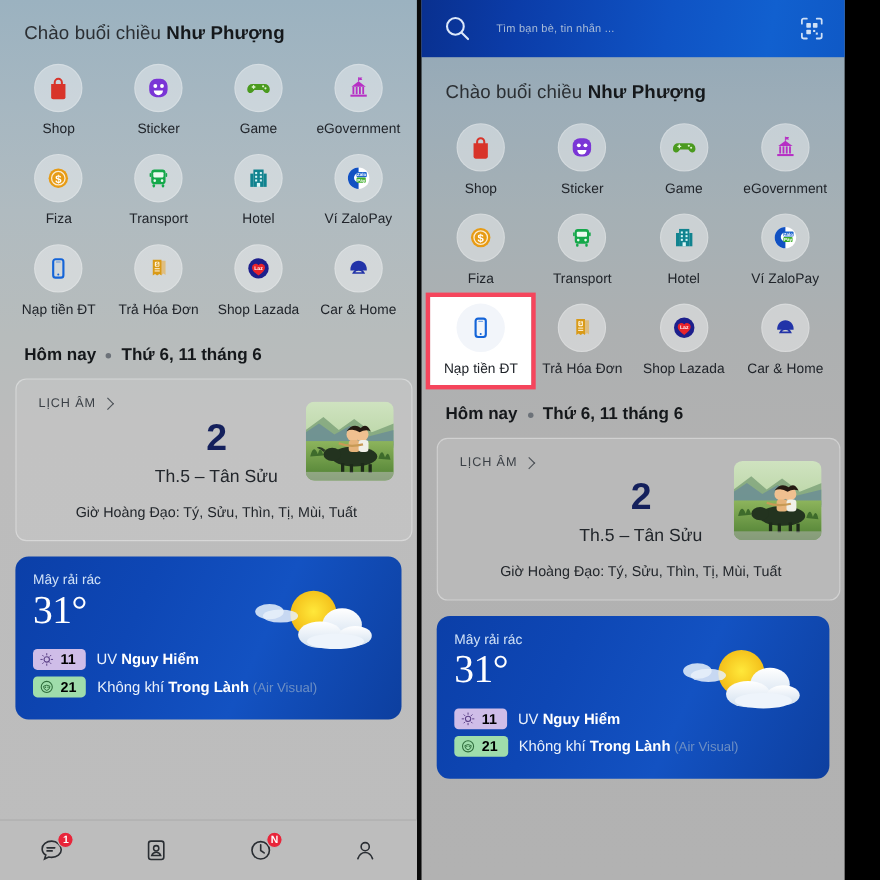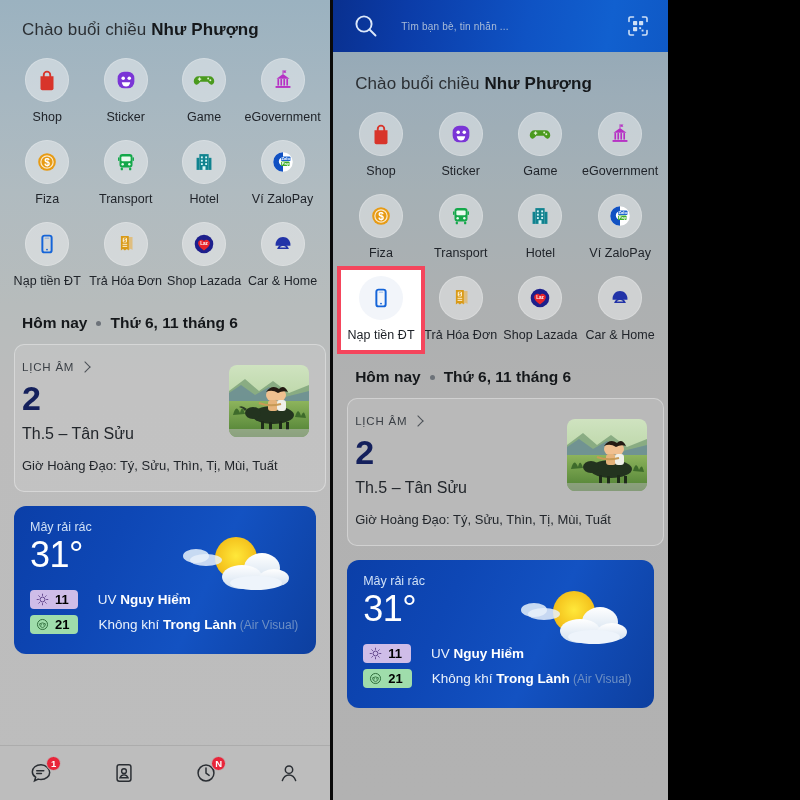--- a/index.html
+++ b/index.html
@@ -2,21 +2,21 @@
 <html><head>
 <meta charset="utf-8">
 <title>Zalo Kham pha</title>
 <style>
   html,body{margin:0;padding:0;}
   body{
     width:800px;height:800px;overflow:hidden;
     font-family:"Liberation Sans","DejaVu Sans",sans-serif;
     background:#000;
   }
-  .stage{position:relative;width:668px;height:800px;display:flex;background:#000;}
+  .stage{position:relative;width:768px;height:800px;display:flex;background:#000;}
 
   
   .panel{position:relative;overflow:hidden;height:800px;}
   .panel-left{width:395px;}
   .divider{width:4px;height:800px;background:#0a0a0a;}
   .panel-right{width:401px;}
 
   .screen{
     position:absolute;inset:0;
     background:linear-gradient(180deg,#9bb2c0 0%,#a6b7c1 12%,#b0bbc0 24%,#b7bcbc 38%,#bcbcbc 50%,#bdbdbd 100%);
@@ -74,51 +74,52 @@
   }
   .today .t1{font-weight:bold;}
   .today .dot{width:5px;height:5px;border-radius:50%;background:#6c7279;display:inline-block;}
   .today .t2{font-weight:bold;}
 
   
   .card-lunar{
     margin:12px 4px 0 14px;border-radius:10px;
     border:1px solid rgba(255,255,255,.35);
     background:rgba(255,255,255,.10);
-    position:relative;padding:16px 16px 18px 7px;box-sizing:border-box;
+    position:relative;padding:16px 16px 18px 20px;box-sizing:border-box;
     min-height:138px;
+    text-align:center;
   }
   .lunar-top{display:flex;align-items:center;gap:7px;}
   .lunar-top .k{font-size:11.5px;letter-spacing:.8px;color:#3a3f45;}
   .chev{width:7px;height:7px;border-right:1.6px solid #4b5056;border-top:1.6px solid #4b5056;transform:rotate(45deg);}
   .lunar-day{font-size:34px;font-weight:bold;color:#14205c;line-height:1;margin-top:8px;letter-spacing:-.5px;}
   .lunar-sub{font-size:16px;color:#22262b;margin-top:10px;}
   .lunar-hours{font-size:13px;color:#22262b;margin-top:15px;}
   .lunar-pic{
     position:absolute;right:16px;top:20px;width:80px;height:72px;border-radius:8px;overflow:hidden;
   }
 
   
   .card-weather{
     margin:14px 14px 0 14px;border-radius:12px;overflow:hidden;position:relative;
     background:linear-gradient(115deg,#0b3fa8 0%,#0e47b5 32%,#1352c2 62%,#0d3f9f 100%);
     padding:14px 16px 16px 16px;box-sizing:border-box;min-height:148px;
   }
   .w-cond{font-size:12.5px;color:#cfe0f6;}
-  .w-temp{font-size:36px;color:#ffffff;line-height:1.05;margin-top:2px;font-weight:normal;letter-spacing:-.5px;}
+  .w-temp{font-size:36px;color:#ffffff;line-height:1.05;margin-top:2px;font-weight:normal;letter-spacing:-.5px;font-family:Liberation Serif, serif;}
   .w-rows{margin-top:16px;display:flex;flex-direction:column;gap:6px;}
   .w-row{display:flex;align-items:center;gap:10px;}
   .pill{
     display:flex;align-items:center;gap:6px;border-radius:4px;
     padding:2px 9px 2px 6px;min-width:46px;box-sizing:border-box;
     font-size:13px;color:#000000;font-weight:bold;
   }
   .pill.uv{background:#cfbde8;}
   .pill.aq{background:#9fddab;}
-  .w-txt{font-size:13.5px;color:#eaf1fb;margin-left:10px;}
+  .w-txt{font-size:13.5px;color:#eaf1fb;}
   .w-txt b{color:#ffffff;font-weight:bold;}
   .w-txt .src{color:#6d8fc4;font-size:12px;}
   .w-art{position:absolute;right:18px;top:24px;width:122px;height:74px;}
 
   
   .bottomnav{
     position:absolute;left:0;right:0;bottom:0;height:54px;
     background:#bdbdbd;border-top:1px solid #acacac;
     display:flex;align-items:center;
   }

